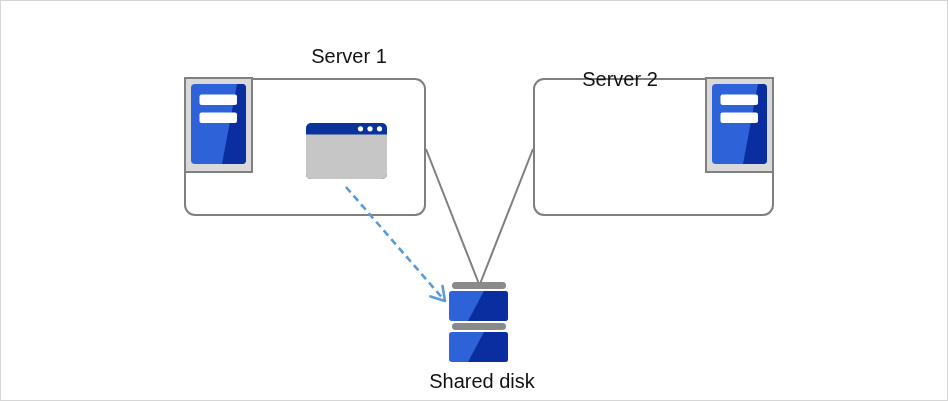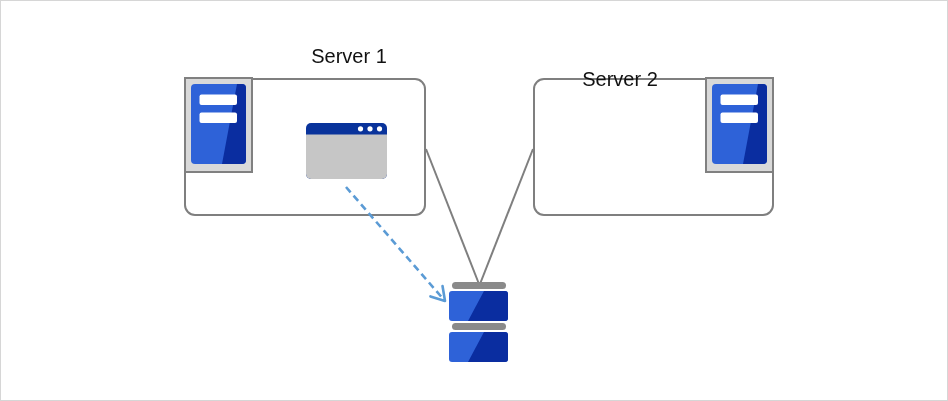--- a/index.html
+++ b/index.html
@@ -96,14 +96,15 @@
       <use href="#diskUnit" x="448" y="331"></use>
     </g>
 
     <g>
       <line x1="345" y1="186" x2="444" y2="300" stroke="#5b9bd5" stroke-width="2.6" stroke-dasharray="7 4.5" marker-end="url(#arrowOpen)"></line>
     </g>
   </svg>
 
   <div class="label label-server1">Server 1</div>
   <div class="label label-server2">Server 2</div>
+  <div class="label label-shared-disk">Shared disk</div>
 
 </div>
 
 </body></html>

